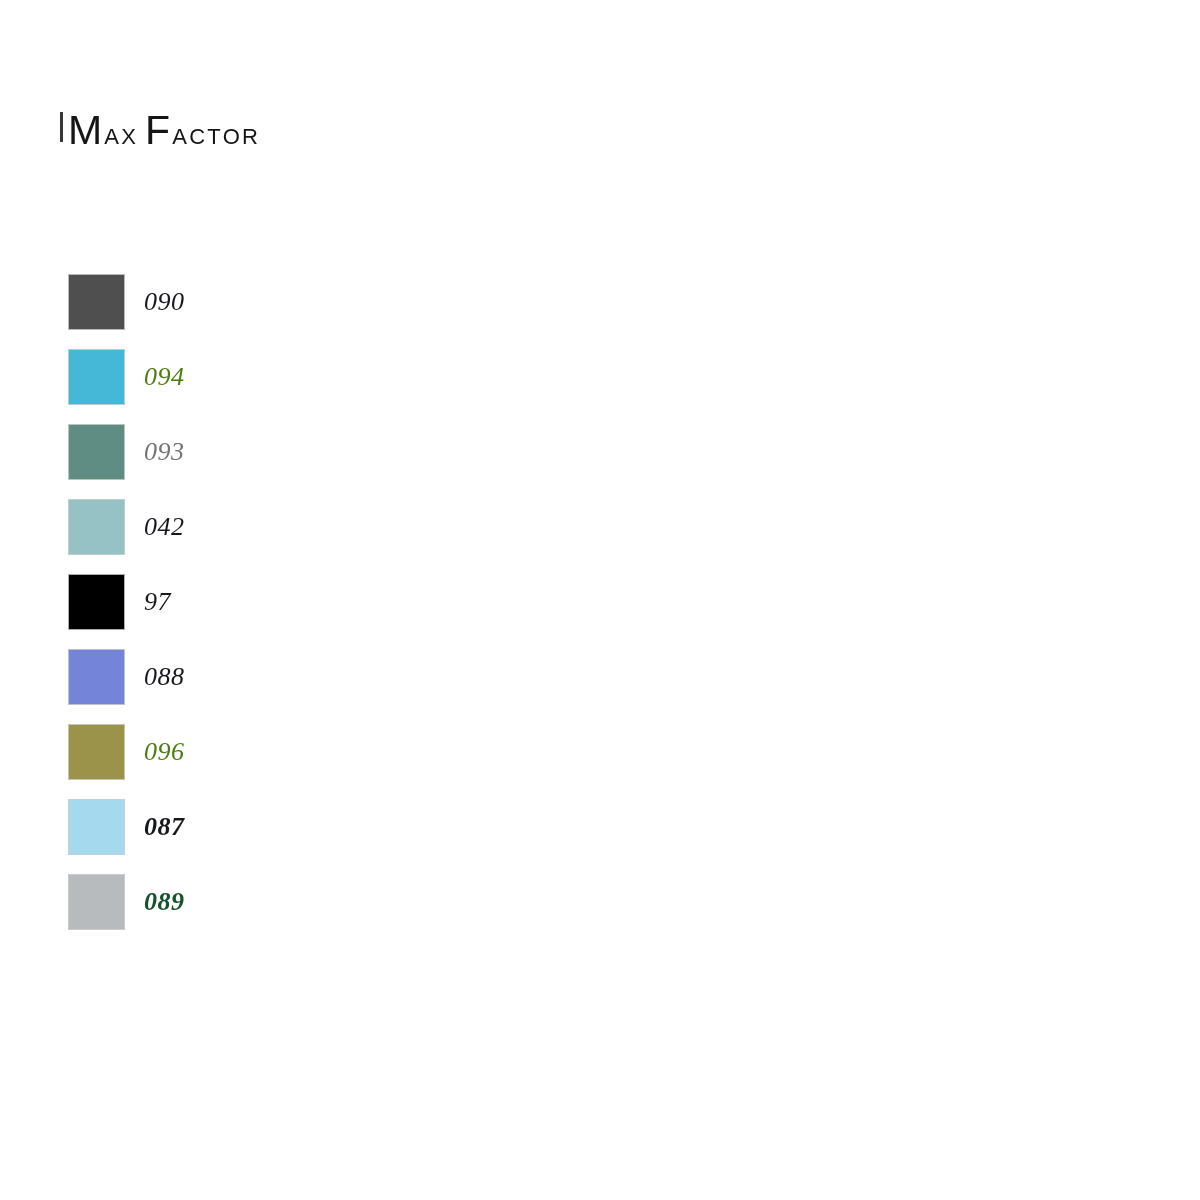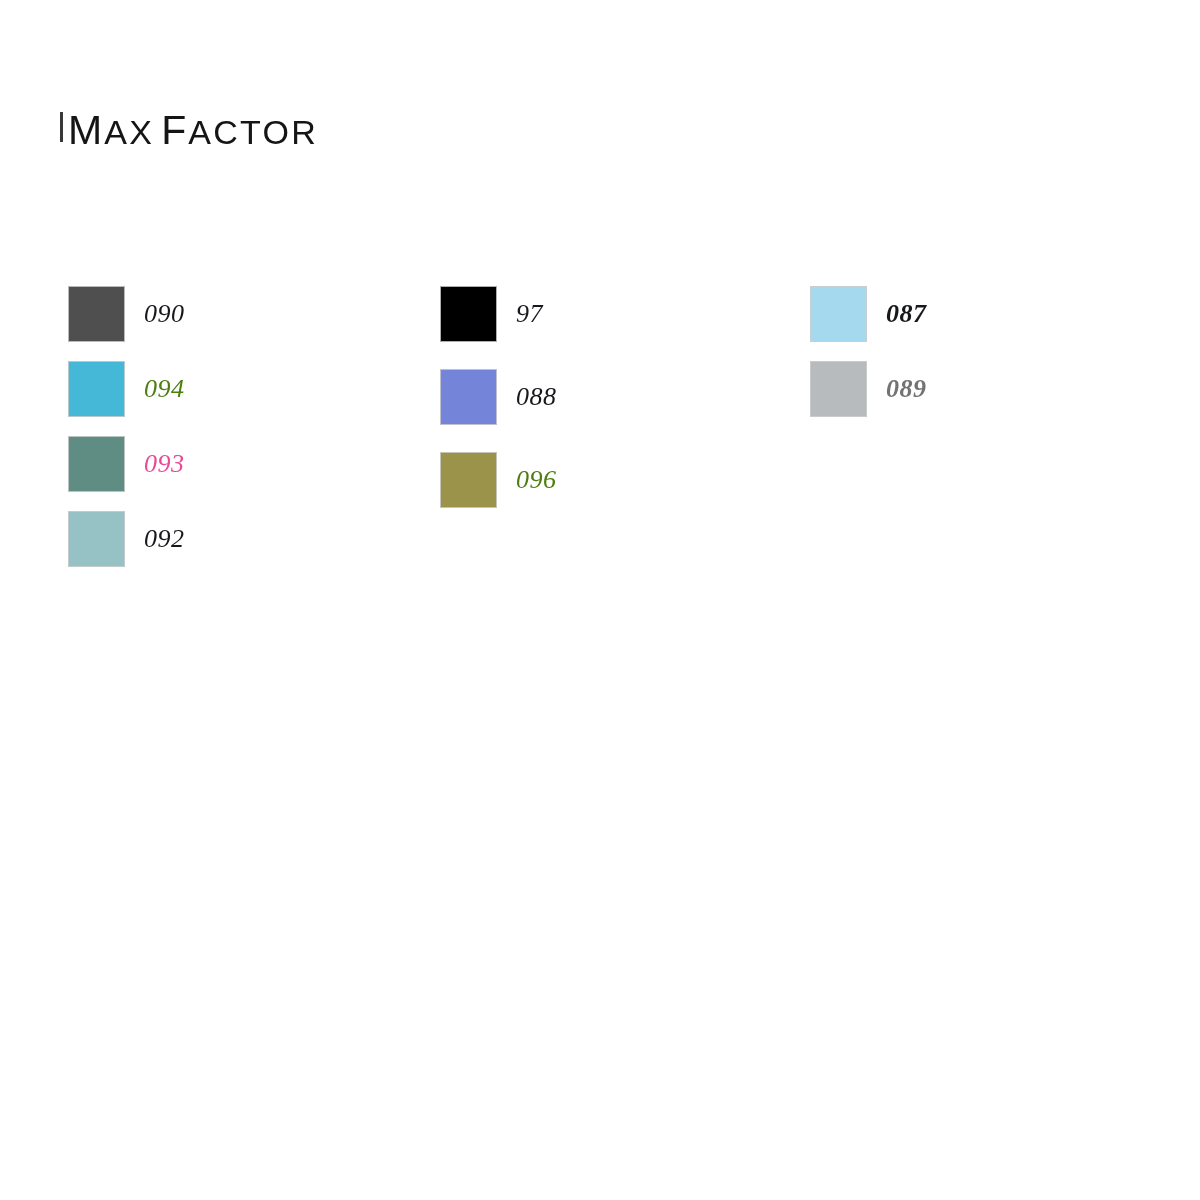--- a/index.html
+++ b/index.html
@@ -49,46 +49,46 @@
     white-space: nowrap;
     display: flex;
     align-items: baseline;
     font-weight: 400;
   }
   .brand-wordmark .cap {
     font-size: 41px;
     text-transform: uppercase;
   }
   .brand-wordmark .sc {
-    font-size: 34px;
+    font-size: 22px;
     text-transform: uppercase;
     letter-spacing: 2.3px;
   }
   .brand-wordmark .gap {
     display: inline-block;
     width: 7px;
   }
 
   
   #swatch-grid {
     position: absolute;
     left: 68px;
-    top: 286px;
+    top: 274px;
     width: 1060px;
     display: flex;
-    flex-direction: row;
+    flex-direction: column;
     align-items: flex-start;
   }
 
   .swatch-column {
     display: flex;
     flex-direction: column;
   }
   .swatch-column.col-0 { width: 372px; }
-  .swatch-column.col-1 { width: 370px; gap: 8px; }
+  .swatch-column.col-1 { width: 370px; }
   .swatch-column.col-2 { width: 300px; font-weight: bold; }
 
   .swatch-row {
     display: flex;
     flex-direction: row;
     align-items: center;
     height: 56px;
     margin-bottom: 19px;
   }
 
@@ -133,25 +133,25 @@
       <div class="swatch-row">
         <span class="swatch-chip" style="background: rgb(79, 79, 79);"></span>
         <span class="swatch-label" style="color: rgb(23, 24, 28);">090</span>
       </div>
       <div class="swatch-row">
         <span class="swatch-chip" style="background: rgb(69, 184, 216);"></span>
         <span class="swatch-label" style="color: #4d7c0f;">094</span>
       </div>
       <div class="swatch-row">
         <span class="swatch-chip" style="background: rgb(95, 140, 131);"></span>
-        <span class="swatch-label" style="color: #ec4899; text-align: right;">093</span>
+        <span class="swatch-label" style="color: #737373; text-align: right;">093</span>
       </div>
       <div class="swatch-row">
         <span class="swatch-chip" style="background: rgb(150, 194, 198);"></span>
-        <span class="swatch-label" style="color: rgb(23, 24, 28);">092</span>
+        <span class="swatch-label" style="color: rgb(23, 24, 28);">042</span>
       </div>
     </div>
 
     <div class="swatch-column col-1">
       <div class="swatch-row">
         <span class="swatch-chip" style="background: rgb(0, 0, 0);"></span>
         <span class="swatch-label" style="color: rgb(23, 24, 28);">97</span>
       </div>
       <div class="swatch-row">
         <span class="swatch-chip" style="background: rgb(116, 132, 216);"></span>
@@ -163,18 +163,18 @@
       </div>
     </div>
 
     <div class="swatch-column col-2">
       <div class="swatch-row">
         <span class="swatch-chip" style="background: rgb(165, 218, 238);"></span>
         <span class="swatch-label" style="color: rgb(23, 24, 28);">087</span>
       </div>
       <div class="swatch-row">
         <span class="swatch-chip" style="background: rgb(183, 187, 190);"></span>
-        <span class="swatch-label" style="color: #737373;">089</span>
+        <span class="swatch-label" style="color: #14532d;">089</span>
       </div>
     </div>
 
   </div>
 </div>
 
 </body></html>

